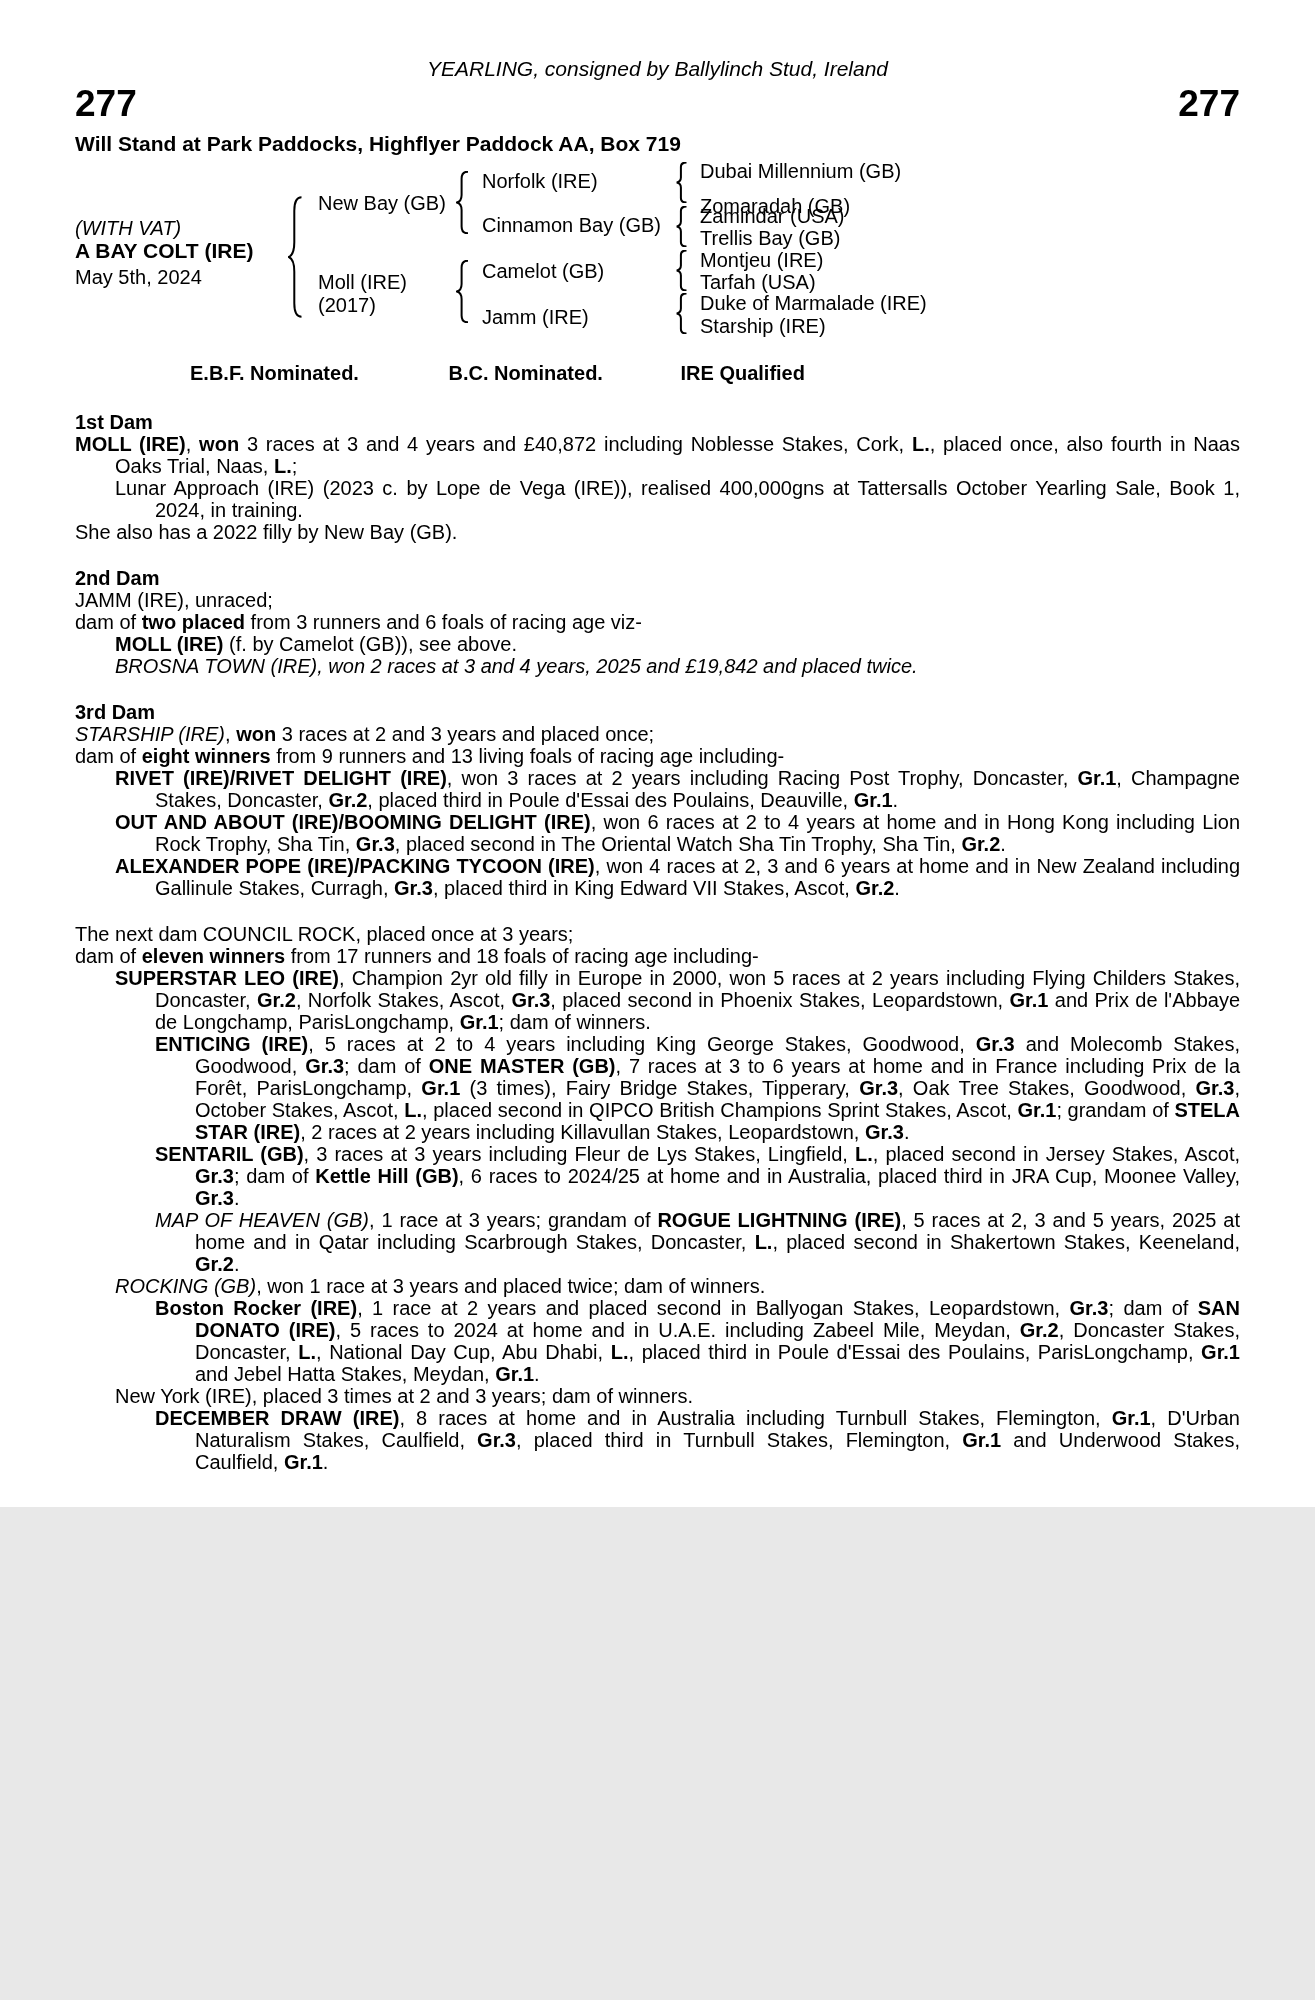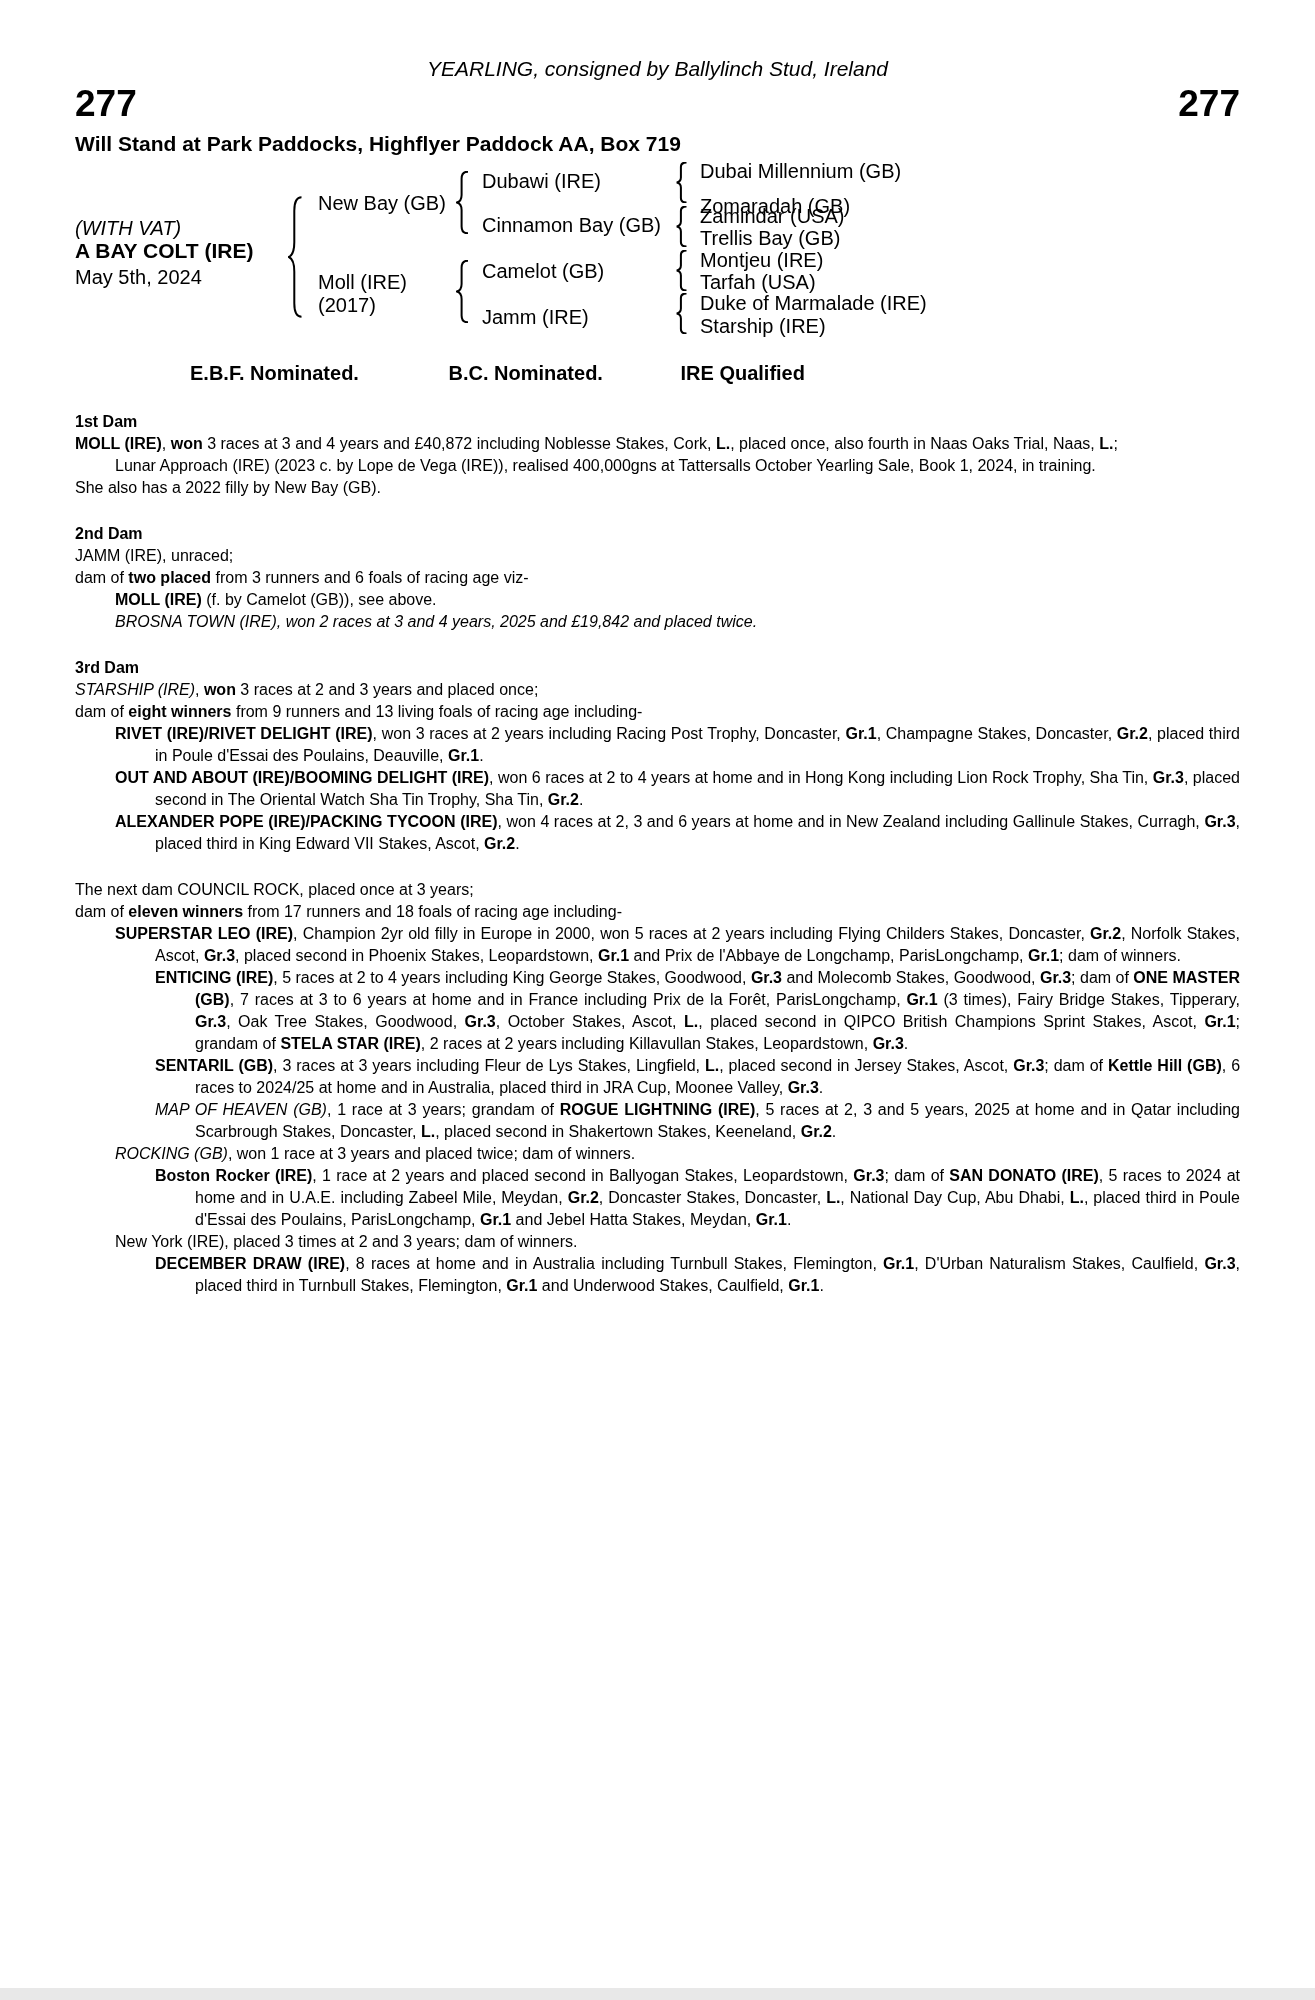--- a/index.html
+++ b/index.html
@@ -1,17 +1,17 @@
 <!DOCTYPE html>
 <html><head>
 <meta charset="utf-8">
 <style>
   html,body{margin:0;padding:0;background:#e8e8e8;}
   .page{
-    width:1315px;height:1988px;box-sizing:border-box;
+    width:1315px;height:1507px;box-sizing:border-box;
     margin:0 auto;background:#ffffff;color:#000;
     padding:56px 75px 0 75px;overflow:hidden;position:relative;
     font-family:"Liberation Sans","DejaVu Sans",sans-serif;
   }
   .consignor{text-align:center;font-style:italic;font-size:21px;line-height:26px;}
   .lot-row{display:flex;justify-content:space-between;align-items:baseline;margin-top:2px;}
   .lot-num{font-weight:bold;font-size:37px;line-height:40px;}
   .stand{font-weight:bold;font-size:21px;line-height:24px;margin-top:8px;}
 
   
@@ -39,21 +39,21 @@
   .b6{left:601px;top:90px;height:41px;}
   .b7{left:601px;top:133px;height:41px;}
 
   .noms{font-weight:bold;font-size:20px;margin-top:2px;white-space:nowrap;}
   .noms span{display:inline-block;}
   .noms .n1{margin-left:115px;}
   .noms .n2{margin-left:84px;}
   .noms .n3{margin-left:72px;}
 
   
-  .body{margin-top:26px;font-size:16px;line-height:22px;text-align:justify;}
+  .body{margin-top:26px;font-size:20px;line-height:22px;text-align:justify;}
   .body .heading{font-weight:bold;text-align:left;}
   .body .gap{margin-top:24px;}
   .b{font-weight:bold;}
   .i{font-style:italic;}
 </style>
 </head>
 <body>
 
 <div class="page">
 
@@ -90,21 +90,21 @@
         <path d="M15 1 Q7 1 7 12 L7 38 Q7 48 1 50 Q7 52 7 62 L7 88 Q7 99 15 99" fill="none" stroke="#000" stroke-width="2" vector-effect="non-scaling-stroke"></path>
       </svg>
     <svg class="brace b7" width="14" viewBox="0 0 20 100" preserveAspectRatio="none">
         <path d="M15 1 Q7 1 7 12 L7 38 Q7 48 1 50 Q7 52 7 62 L7 88 Q7 99 15 99" fill="none" stroke="#000" stroke-width="2" vector-effect="non-scaling-stroke"></path>
       </svg>
 
     <div class="abs sire">New Bay (GB)</div>
     <div class="abs dam">Moll (IRE)</div>
     <div class="abs damyear">(2017)</div>
 
-    <div class="abs g2a">Dubawi (IRE)</div>
+    <div class="abs g2a">Norfolk (IRE)</div>
     <div class="abs g2b">Cinnamon Bay (GB)</div>
     <div class="abs g2c">Camelot (GB)</div>
     <div class="abs g2d">Jamm (IRE)</div>
 
     <div class="abs g3 g3-0">Dubai Millennium (GB)</div>
     <div class="abs g3 g3-1">Zomaradah (GB)</div>
     <div class="abs g3 g3-2">Zamindar (USA)</div>
     <div class="abs g3 g3-3">Trellis Bay (GB)</div>
     <div class="abs g3 g3-4">Montjeu (IRE)</div>
     <div class="abs g3 g3-5">Tarfah (USA)</div>

